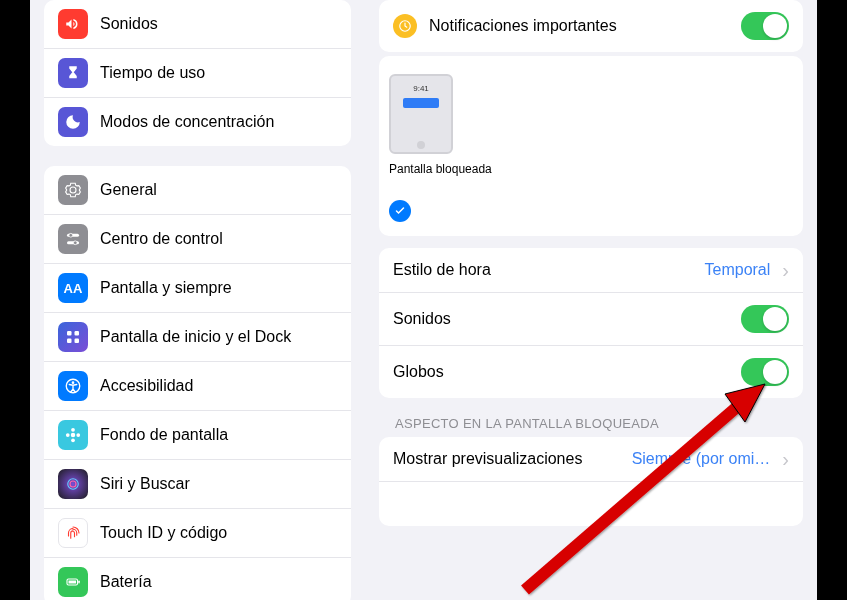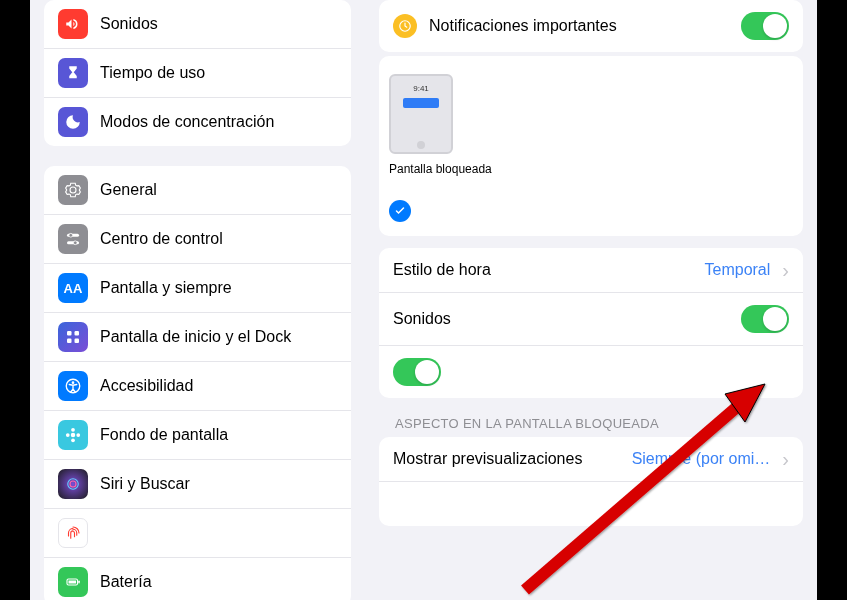--- a/index.html
+++ b/index.html
@@ -138,20 +138,21 @@
             </svg>
           </div>
       <span class="lbl">Siri y Buscar</span>
     </div>
     <div class="row">
       <div class="icn" style="background:#fff;border:1px solid #e5e5ea">
             <svg viewBox="0 0 24 24">
               <path d="M12 4a8 8 0 018 8M12 7a5 5 0 015 5v3M12 10a2 2 0 012 2v5M9 19v-7a3 3 0 013-3M6 16v-4a6 6 0 016-6" fill="none" stroke="#ff3b30" stroke-width="1.5" stroke-linecap="round"></path>
             </svg>
           </div>
+      <span class="lbl">Touch ID y código</span>
     </div>
     <div class="row">
       <div class="icn" style="background:#34c759">
             <svg viewBox="0 0 24 24">
               <rect x="4" y="8" width="14" height="8" rx="2" fill="none" stroke="#fff" stroke-width="1.5"></rect>
               <rect x="6" y="10" width="10" height="4"></rect>
               <rect x="19" y="10" width="2" height="4" rx="1"></rect>
             </svg>
           </div>
       <span class="lbl">Batería</span>
@@ -195,20 +196,21 @@
     <div class="setting-row">
       <span class="setting-lbl">Estilo de hora</span>
       <span class="setting-val">Temporal</span>
       <span class="chev">›</span>
     </div>
     <div class="setting-row">
       <span class="setting-lbl">Sonidos</span>
       <div class="toggle"></div>
     </div>
     <div class="setting-row">
+      <span class="setting-lbl">Globos</span>
       <div class="toggle"></div>
     </div>
   </div>
 
   <div class="sect-ttl">ASPECTO EN LA PANTALLA BLOQUEADA</div>
   <div class="card">
     <div class="setting-row">
       <span class="setting-lbl">Mostrar previsualizaciones</span>
       <span class="setting-val">Siempre (por omi…</span>
       <span class="chev">›</span>

